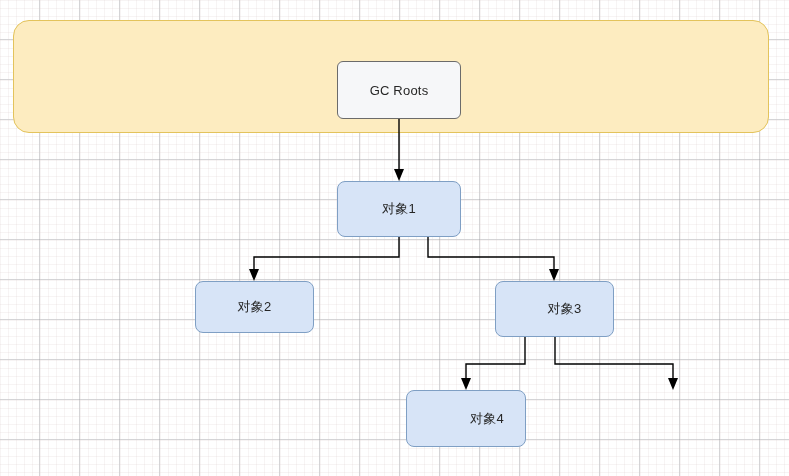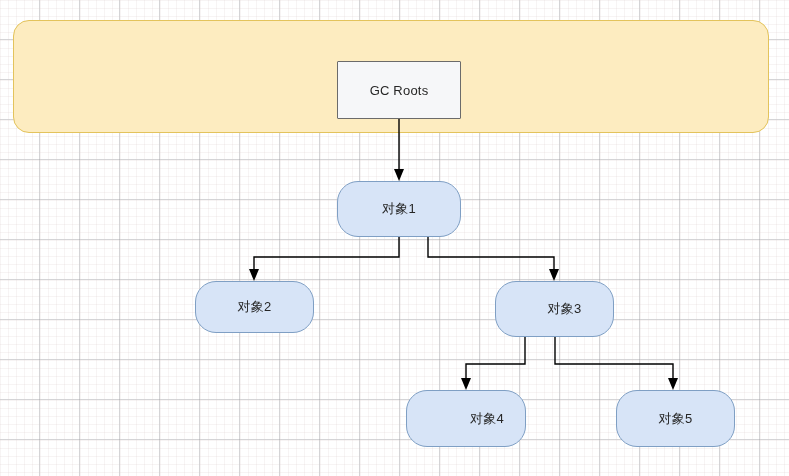--- a/index.html
+++ b/index.html
@@ -46,26 +46,26 @@
     white-space: nowrap;
   }
   .node.group {
     background: #fdecc0;
     border: 1px solid #e3c35c;
     border-radius: 16px;
   }
   .node.plain {
     background: #f6f7f9;
     border: 1px solid #6b6b6b;
-    border-radius: 1px;
+    border-radius: 6px;
   }
   .node.obj {
     background: #d7e4f7;
     border: 1px solid #7f9fc4;
-    border-radius: 21px;
+    border-radius: 8px;
   }
 
   
   #wires {
     position: absolute;
     inset: 0;
     pointer-events: none;
   }
   #wires line, #wires polyline {
     stroke: #000000;
@@ -96,23 +96,20 @@
   </div>
 
   <div class="node obj" style="left:495px; top:281px; width:119px; height:56px;padding-left:20px;">
     <span>对象3</span>
   </div>
 
   <div class="node obj" style="left:406px; top:390px; width:120px; height:57px;padding-left:42px;">
     <span>对象4</span>
   </div>
 
-  <div class="node obj" style="left:616px; top:390px; width:119px; height:57px;">
-    <span>对象5</span>
-  </div>
 
   <svg id="wires" width="789" height="476" viewBox="0 0 789 476">
 
     <g>
       <line x1="399" y1="119" x2="399" y2="173"></line>
       <polygon points="399,181 394,169 404,169"></polygon>
     </g>
 
     <g>
       <polyline points="399,237 399,257 254,257 254,273"></polyline>

